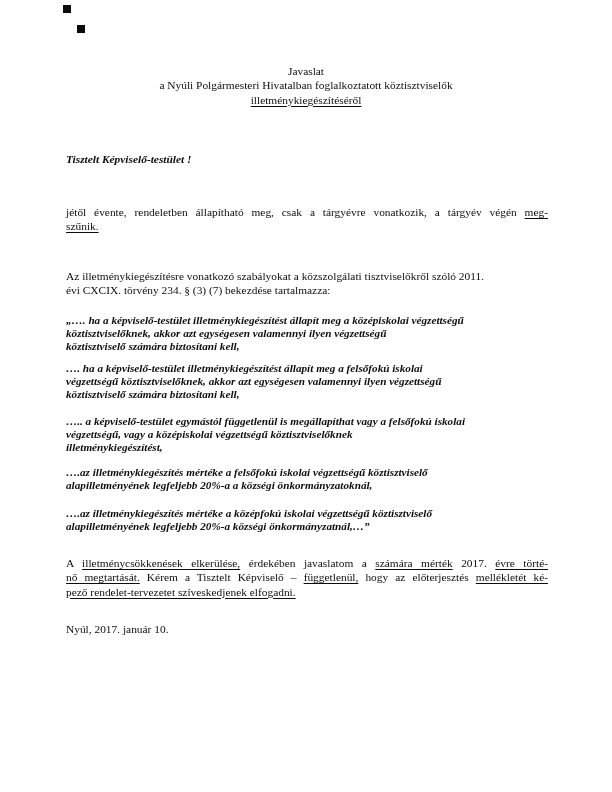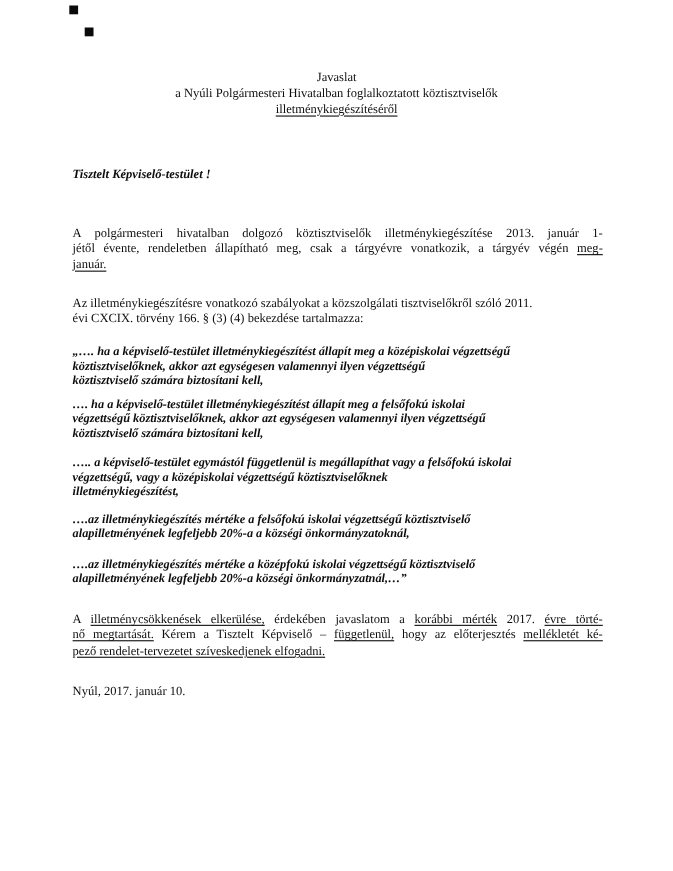--- a/index.html
+++ b/index.html
@@ -35,28 +35,27 @@
     <div class="line">Javaslat</div>
     <div class="line">a Nyúli Polgármesteri Hivatalban foglalkoztatott köztisztviselők</div>
     <div class="line"><span class="u">illetménykiegészítéséről</span></div>
   </div>
 
   <div class="blk" style="top:152px;">
     <div class="line bold">Tisztelt Képviselő-testület !</div>
   </div>
 
   <div class="blk" style="top:205px;">
-    <div class="line just">A polgármesteri hivatalban dolgozó köztisztviselők illetménykiegészítése 2013. január 1-</div>
     <div class="line just"><span>jétől évente, rendeletben állapítható meg, csak a tárgyévre vonatkozik, a tárgyév végén </span><span class="u">meg-</span></div>
-    <div class="line"><span class="u">január.</span></div>
+    <div class="line"><span class="u">szűnik.</span></div>
   </div>
 
   <div class="blk" style="top:269px;">
     <div class="line">Az illetménykiegészítésre vonatkozó szabályokat a közszolgálati tisztviselőkről szóló 2011.</div>
-    <div class="line">évi CXCIX. törvény 166. § (3) (4) bekezdése tartalmazza:</div>
+    <div class="line">évi CXCIX. törvény 234. § (3) (7) bekezdése tartalmazza:</div>
   </div>
 
   <div class="blk quote" style="top:314px;">
     <div class="qline">„…. ha a képviselő-testület illetménykiegészítést állapít meg a középiskolai végzettségű</div>
     <div class="qline">köztisztviselőknek, akkor azt egységesen valamennyi ilyen végzettségű</div>
     <div class="qline">köztisztviselő számára biztosítani kell,</div>
   </div>
 
   <div class="blk quote" style="top:362px;">
     <div class="qline">…. ha a képviselő-testület illetménykiegészítést állapít meg a felsőfokú iskolai</div>
@@ -74,21 +73,21 @@
     <div class="qline">….az illetménykiegészítés mértéke a felsőfokú iskolai végzettségű köztisztviselő</div>
     <div class="qline">alapilletményének legfeljebb 20%-a a községi önkormányzatoknál,</div>
   </div>
 
   <div class="blk quote" style="top:507px;">
     <div class="qline">….az illetménykiegészítés mértéke a középfokú iskolai végzettségű köztisztviselő</div>
     <div class="qline">alapilletményének legfeljebb 20%-a községi önkormányzatnál,…”</div>
   </div>
 
   <div class="blk" style="top:556px;">
-    <div class="line just"><span>A </span><span class="u">illetménycsökkenések elkerülése,</span><span> érdekében javaslatom a </span><span class="u">korábbi mérték</span><span> 2017. </span><span class="u">évre törté-</span></div>
+    <div class="line just"><span>A </span><span class="u">illetménycsökkenések elkerülése,</span><span> érdekében javaslatom a </span><span class="u">számára mérték</span><span> 2017. </span><span class="u">évre törté-</span></div>
     <div class="line just"><span class="u">nő megtartását.</span><span> Kérem a Tisztelt Képviselő – </span><span class="u">függetlenül,</span><span> hogy az előterjesztés </span><span class="u">mellékletét ké-</span></div>
     <div class="line"><span class="u">pező rendelet-tervezetet szíveskedjenek elfogadni.</span></div>
   </div>
 
   <div class="blk" style="top:622px;">
     <div class="line">Nyúl, 2017. január 10.</div>
   </div>
 
   <div class="blk sig" style="left:322px;top:660px;width:200px;">
     <div class="line">Takács Lajos</div>

